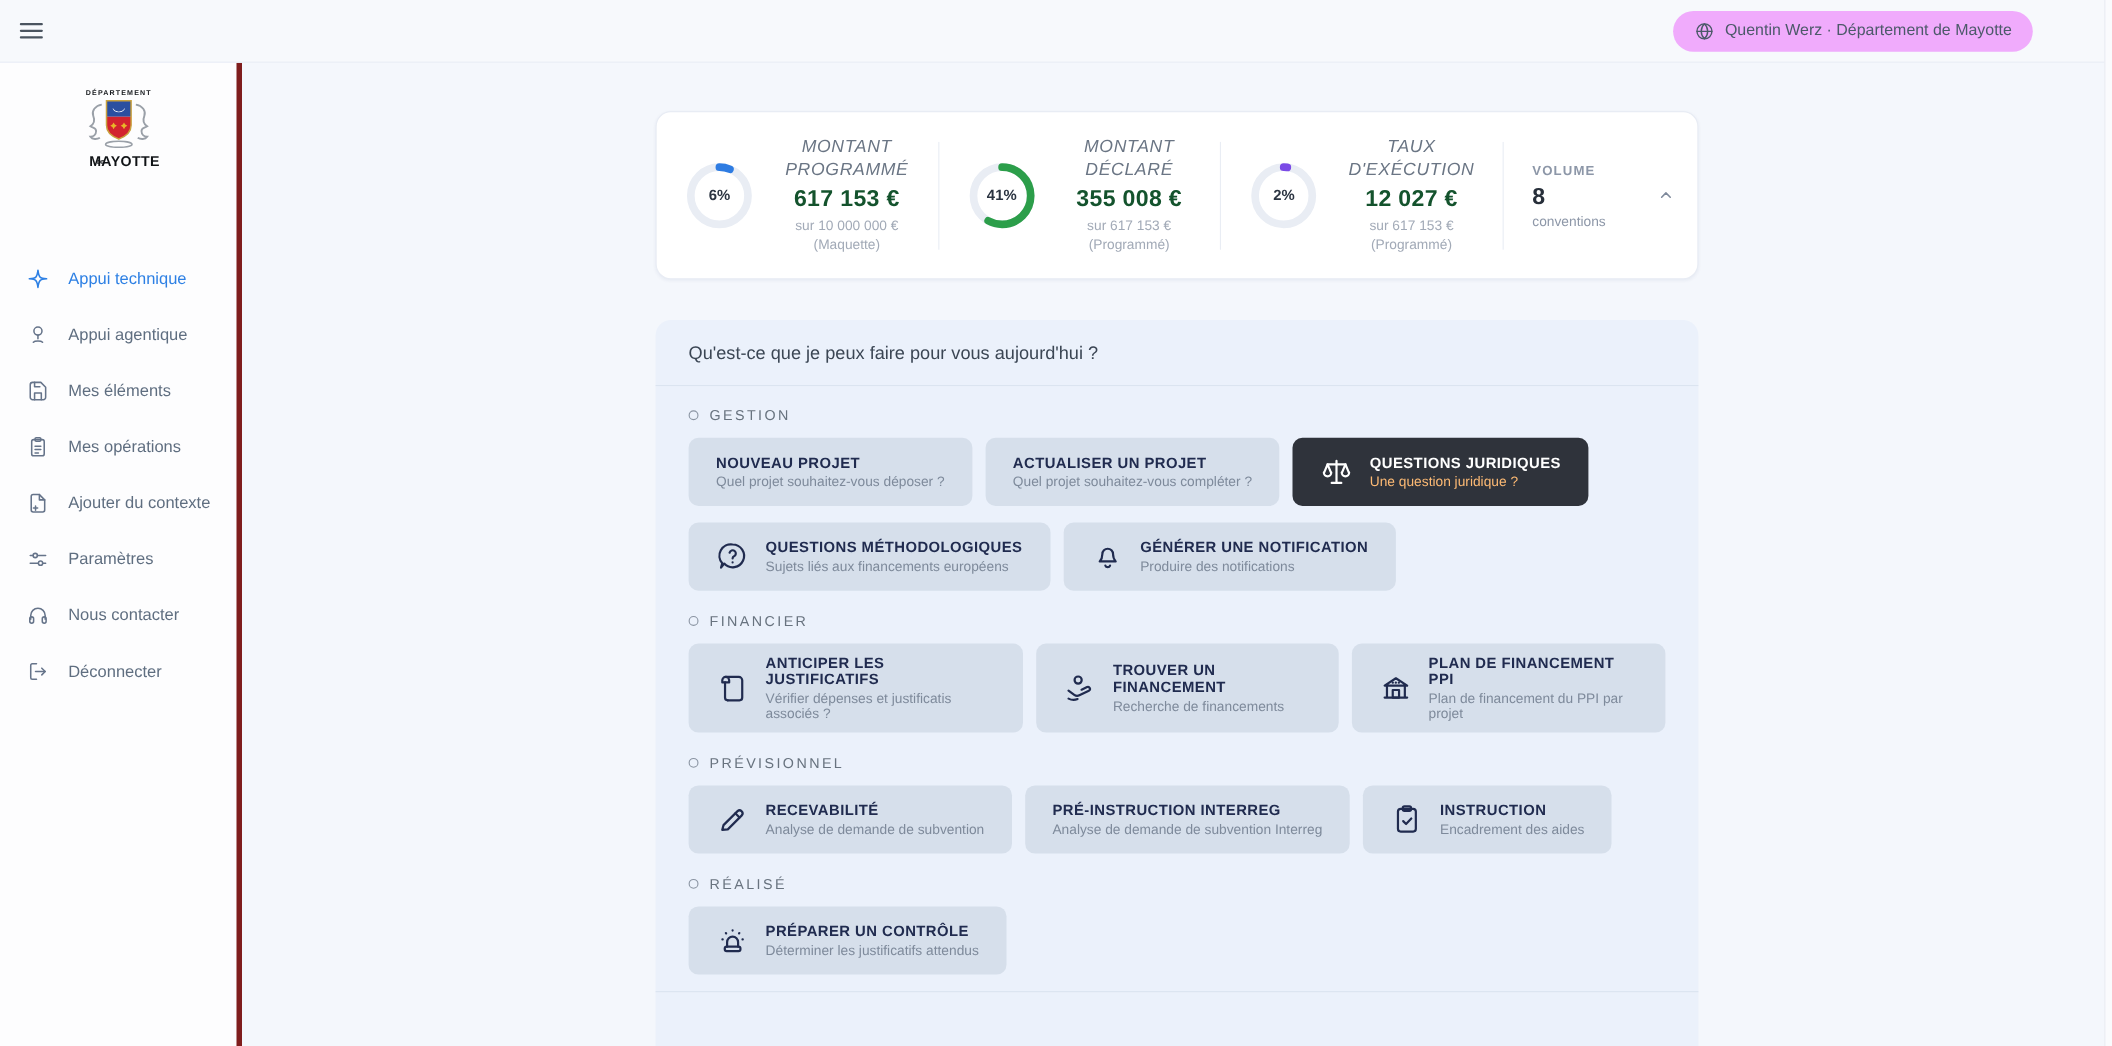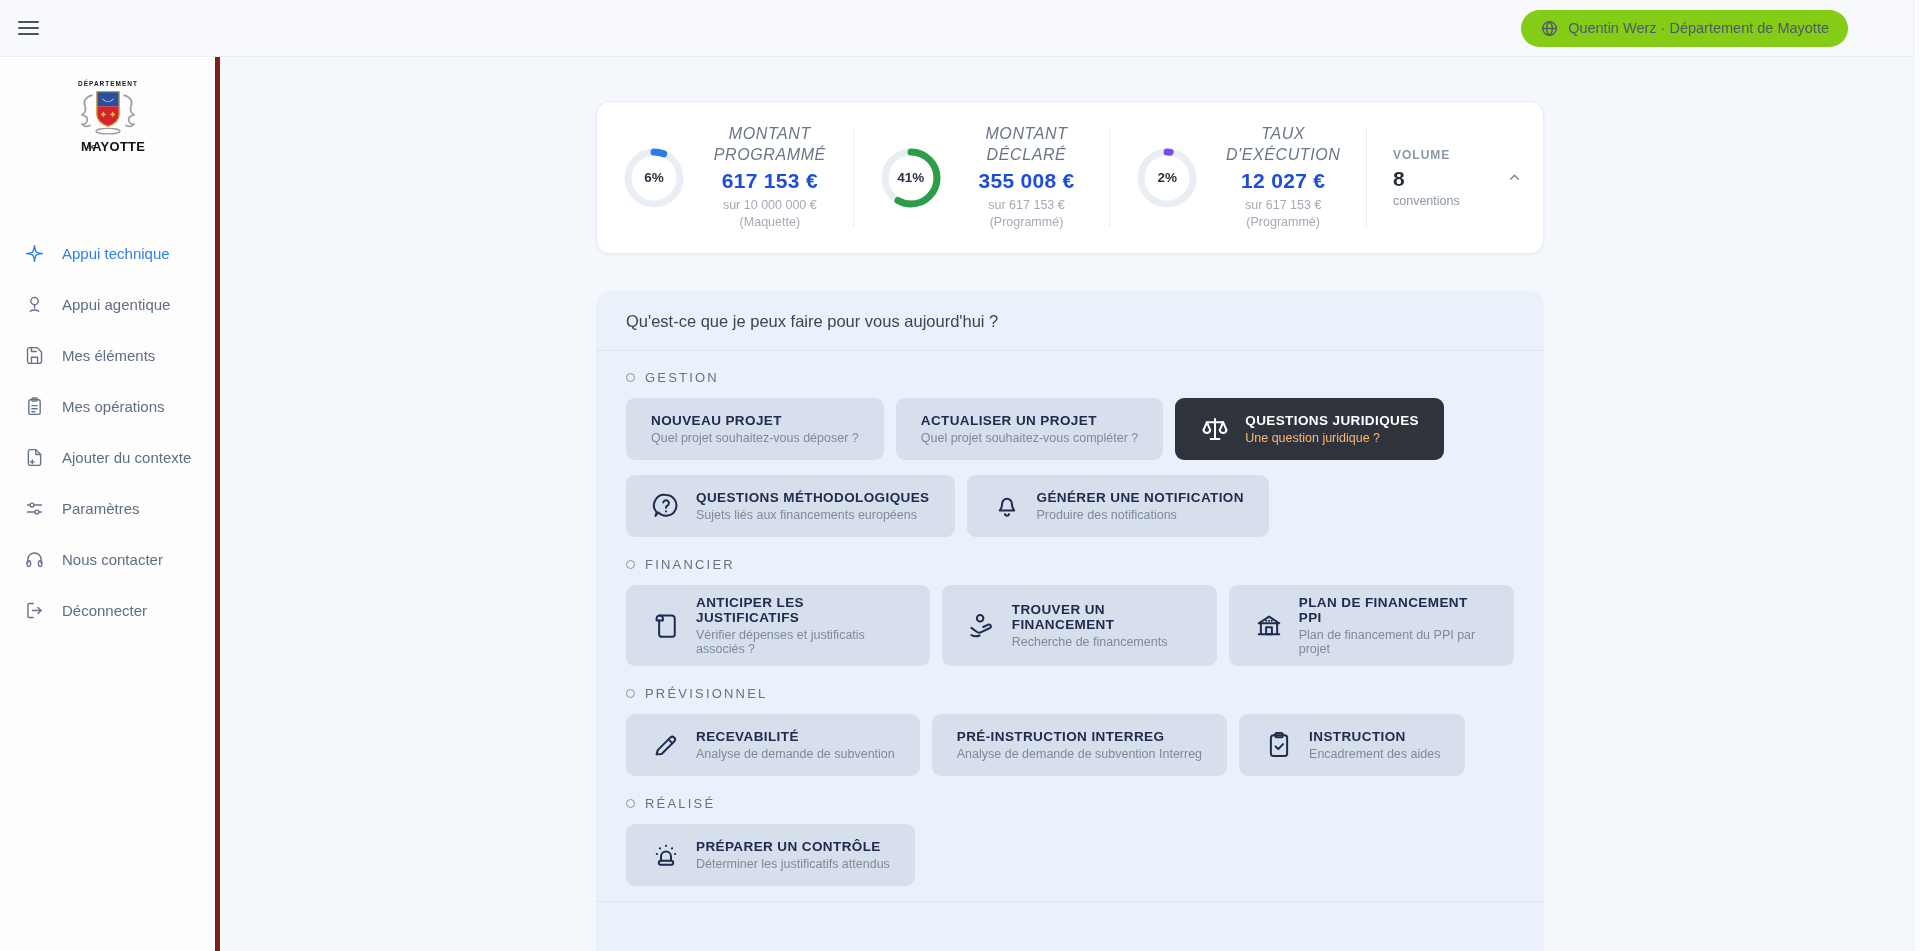--- a/index.html
+++ b/index.html
@@ -6,21 +6,21 @@
   html,body { width:1920px; height:951px; overflow:hidden;
     font-family:"Liberation Sans","DejaVu Sans",sans-serif; background:#f4f7fc; }
 
   
   .topbar { position:absolute; left:0; top:0; right:0; height:57px; background:#f7f9fc;
     border-bottom:1px solid #e9edf5; display:flex; align-items:center;
     justify-content:space-between; padding:0 72px 0 18px; z-index:5; }
   .hamburger { width:30px; height:26px; background:none; border:none; cursor:pointer;
     display:flex; flex-direction:column; justify-content:center; gap:3.5px; }
   .hamburger i { display:block; width:21px; height:2.6px; background:#4a545f; border-radius:1px; }
-  .user-pill { display:flex; align-items:center; gap:9px; background:#84cc16; height:37px;
+  .user-pill { display:flex; align-items:center; gap:9px; background:#f0abfc; height:37px;
     border-radius:19px; padding:0 19px; color:#4c596a; font-size:14.5px; cursor:pointer; }
   .user-pill .icon { width:19px; height:19px; color:#4c596a; }
 
   
   .sidebar { position:absolute; left:0; top:57px; bottom:0; width:220px; background:#fdfdfe;
     border-right:5px solid #7f1d1d; z-index:4; }
   .logo { display:block; width:86px; margin:20px auto 0; }
   .nav { margin-top:68px; }
   .nav-item { display:flex; align-items:center; gap:17px; height:51px; padding-left:24px;
     color:#5f6e80; font-size:15px; cursor:pointer; text-decoration:none; }
@@ -38,21 +38,21 @@
   .stat-col { flex:1 1 0; display:flex; align-items:center; padding-left:24px; min-width:0; }
   .donut-wrap { position:relative; width:66px; height:66px; flex:0 0 66px; }
   .donut { width:66px; height:66px; transform:rotate(-90deg); }
   .donut .track { fill:none; stroke:#e9edf4; stroke-width:7; }
   .donut .arc { fill:none; stroke-width:7; stroke-linecap:round; }
   .pct { position:absolute; inset:0; display:flex; align-items:center; justify-content:center;
     font-size:13.5px; font-weight:700; color:#2b3441; }
   .stat-text { flex:1; text-align:center; padding:0 8px; }
   .stat-label { font-size:16px; color:#6a7584; letter-spacing:.6px; max-width:126px;
     margin:0 auto 4px; line-height:1.3;font-style:italic; }
-  .stat-value { font-size:21px; font-weight:700; color:#1d4ed8; letter-spacing:.3px; margin-bottom:4px; }
+  .stat-value { font-size:21px; font-weight:700; color:#14532d; letter-spacing:.3px; margin-bottom:4px; }
   .stat-sub { font-size:12.5px; color:#a2aab7; line-height:1.35; }
   .v-div { width:1px; height:98px; background:#e9edf4; flex:0 0 1px; }
   .volume-col { flex:0 0 176px; display:flex; align-items:center; justify-content:space-between;
     padding:0 20px 0 26px; }
   .vol-label { font-size:12px; font-weight:600; letter-spacing:1px; color:#8d97a8; }
   .vol-value { font-size:21px; font-weight:700; color:#272f3a; margin:5px 0 3px; }
   .vol-unit { font-size:12.5px; color:#8d97a8; }
   .chev { width:17px; height:17px; color:#7e899b; cursor:pointer; }
 
   

